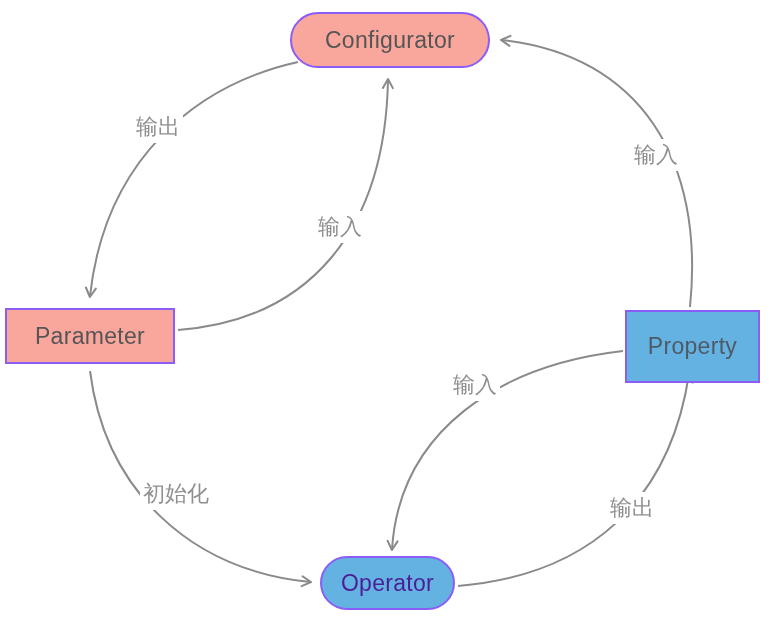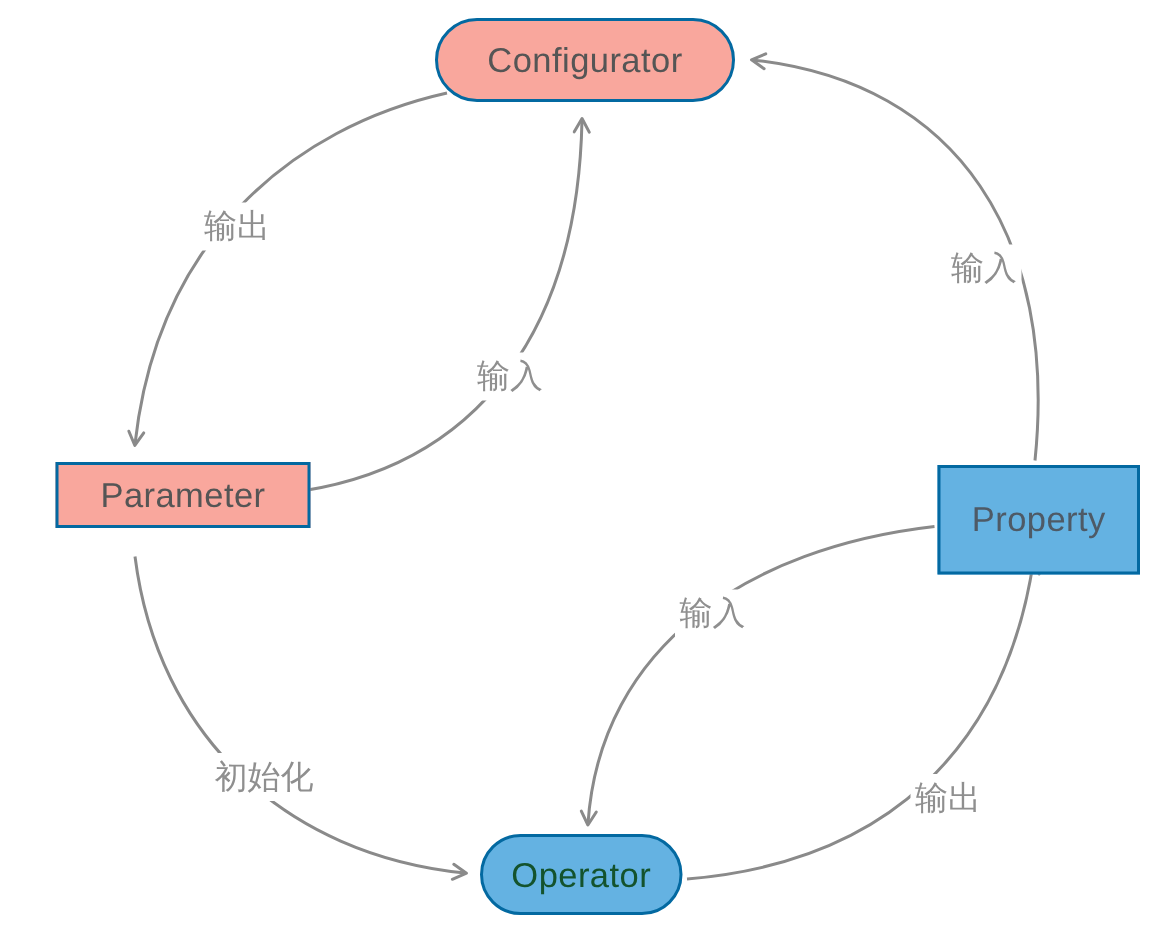--- a/index.html
+++ b/index.html
@@ -20,59 +20,57 @@
     position: absolute;
     left: 0;
     top: 0;
   }
   .node {
     position: absolute;
     display: flex;
     align-items: center;
     justify-content: center;
     box-sizing: border-box;
-    border: 2px solid #0369a1;
+    border: 2px solid #8b5cf6;
     font-size: 23px;
     letter-spacing: 0.3px;
     white-space: nowrap;
   }
   .node.pink { background: #F9A79D; color: #555555; }
   .node.blue { background: #64B2E2; }
   .node.pill { border-radius: 30px; }
 
   .node-configurator {
     left: 290px; top: 12px;
     width: 200px; height: 56px;
   }
   .node-parameter {
     left: 5px; top: 308px;
-    width: 170px; height: 44px;
+    width: 170px; height: 56px;
     color: #555555;
-    margin-left: 32px;
   }
   .node-property {
     left: 625px; top: 310px;
     width: 135px; height: 73px;
     color: #4E5A66;
   }
   .node-operator {
     left: 320px; top: 556px;
     width: 135px; height: 54px;
-    color: #14532d;
+    color: #4c1d95;
   }
 
   .edge-label {
     position: absolute;
     transform: translate(-50%, -50%);
     font-size: 22px;
     color: #8F8F8F;
     background: #ffffff;
     padding: 1px 3px;
     white-space: nowrap;
-    margin-top: 24px;
   }
   .el-1 { left: 158px; top: 127px; }
   .el-2 { left: 340px; top: 227px; }
   .el-3 { left: 656px; top: 155px; }
   .el-4 { left: 176px; top: 494px; }
   .el-5 { left: 475px; top: 385px; }
   .el-6 { left: 632px; top: 508px; }
 </style>
 </head>
 <body>

